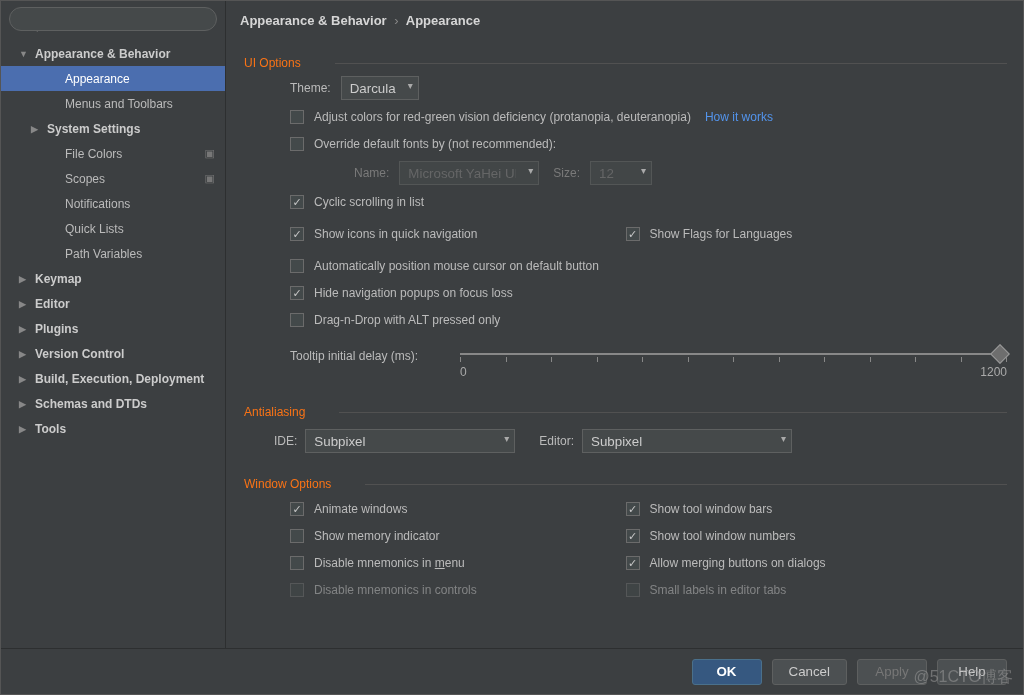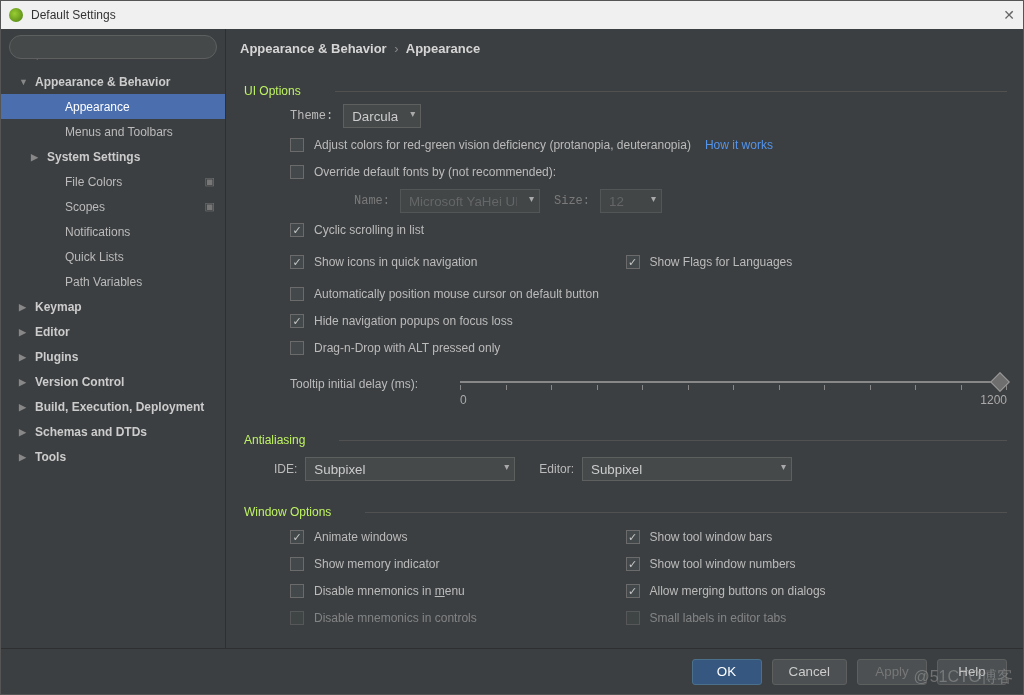--- a/index.html
+++ b/index.html
@@ -22,25 +22,25 @@
   .tree-item.l2 { padding-left:48px; font-weight:normal; color:#bbbbbb;}
   .tree-item.l1 { padding-left:30px; font-weight:bold; color:#cccccc;}
   .tree-item.l0 { padding-left:18px; font-weight:bold; color:#cccccc;}
   .tree-item.selected { background:#4b6eaf; color:#fff; }
   .tree-arrow { width:12px; display:inline-block; color:#888; margin-right:4px; font-size:9px;}
   .tree-item .tag-icon { margin-left:auto; margin-right:10px; color:#777; font-size:11px;}
   .content { flex:1; display:flex; flex-direction:column; overflow:hidden;}
   .breadcrumb { padding:12px 14px 10px 14px; font-weight:bold; color:#d6d6d6; font-size:13px;}
   .breadcrumb .sep { color:#888; font-weight:normal; margin:0 4px;}
   .scroll-area { flex:1; overflow:hidden; padding:0 16px 0 18px; position:relative;}
-  .section-label { color:#bef264; margin:18px 0 2px 0; display:flex; align-items:center;gap:24px;}
+  .section-label { color:#f97316; margin:18px 0 2px 0; display:flex; align-items:center;gap:24px;}
   .section-label span { margin-right:10px; white-space:nowrap;}
   .section-label .line { flex:1; height:1px; background:#515151;}
   .row { display:flex; align-items:center; margin:6px 0 6px 46px; min-height:24px;}
-  .row .lbl { margin-right:10px; color:#bbbbbb;font-family:Liberation Mono, monospace;}
+  .row .lbl { margin-right:10px; color:#bbbbbb;}
   .row .lbl.dim { color:#7a7a7a; }
   select, .combo { background:#45494a; border:1px solid #5e6060; color:#ccc; height:24px; padding:0 22px 0 8px; appearance:none; position:relative;}
   .combo-wrap { position:relative; display:inline-block; }
   .combo-wrap::after { content:"▾"; position:absolute; right:6px; top:4px; color:#aaa; font-size:10px; pointer-events:none;}
   .checkbox-row { display:flex; align-items:center; margin:5px 0 5px 46px; min-height:22px;}
   .cb { width:14px; height:14px; border:1px solid #6b6b6b; background:#43494a; margin-right:10px; display:inline-flex; align-items:center; justify-content:center; cursor:pointer;}
   .cb.checked::after { content:"✓"; color:#c8c8c8; font-size:11px; line-height:1;}
   .link { color:#5394ec; margin-left:14px; cursor:pointer;}
   .two-col { display:flex; }
   .two-col .col { flex:1; }
@@ -51,35 +51,29 @@
   .slider-thumb { position:absolute; right:0; top:0; width:14px; height:14px; background:#6e6e6e; border:1px solid #999; transform:rotate(45deg);}
   .slider-ticks { position:absolute; left:0; right:0; top:10px; display:flex; justify-content:space-between;}
   .slider-ticks span { width:1px; height:5px; background:#888;}
   .slider-labels { position:absolute; left:0; right:0; top:18px; display:flex; justify-content:space-between; color:#aaa;}
   .aa-row { display:flex; align-items:center; margin:10px 0 4px 30px;}
   .aa-row .lbl { margin-right:8px; }
   .aa-row .combo-wrap { margin-right:24px;border-radius:11px; }
   .aa-row select { width:210px; }
   .footer { height:46px; background:#3c3f41; border-top:1px solid #2d2f30; display:flex; align-items:center; justify-content:flex-end; padding:0 16px; gap:10px;}
   .btn { height:26px; min-width:70px; padding:0 16px; background:#4c5052; border:1px solid #5e6060; color:#ccc; border-radius:3px; cursor:pointer;}
-  .btn.primary { background:#365880; border-color:#4a708b; color:#fff; font-weight:normal;}
+  .btn.primary { background:#365880; border-color:#4a708b; color:#fff; font-weight:bold;}
   .btn.dim { color:#777; }
   .watermark { position:absolute; right:10px; bottom:6px; color:#9a9a9a; font-size:16px; opacity:0.55; pointer-events:none;}
   .u { text-decoration:underline; }
 </style>
 </head>
 <body>
 
 <div class="window">
-  <div class="titlebar">
-    <span class="icon"></span>
-    <span>Default Settings</span>
-    <span class="spacer"></span>
-    <span class="close">✕</span>
-  </div>
 
   <div class="body">
     <div class="sidebar">
       <div class="search search-wrap">
         <span class="mag"></span>
         <input class="search-field" type="text" placeholder="" style="">
       </div>
       <div class="tree" id="tree">
           <div class="tree-item l0">
             <span class="tree-arrow">▼</span>

